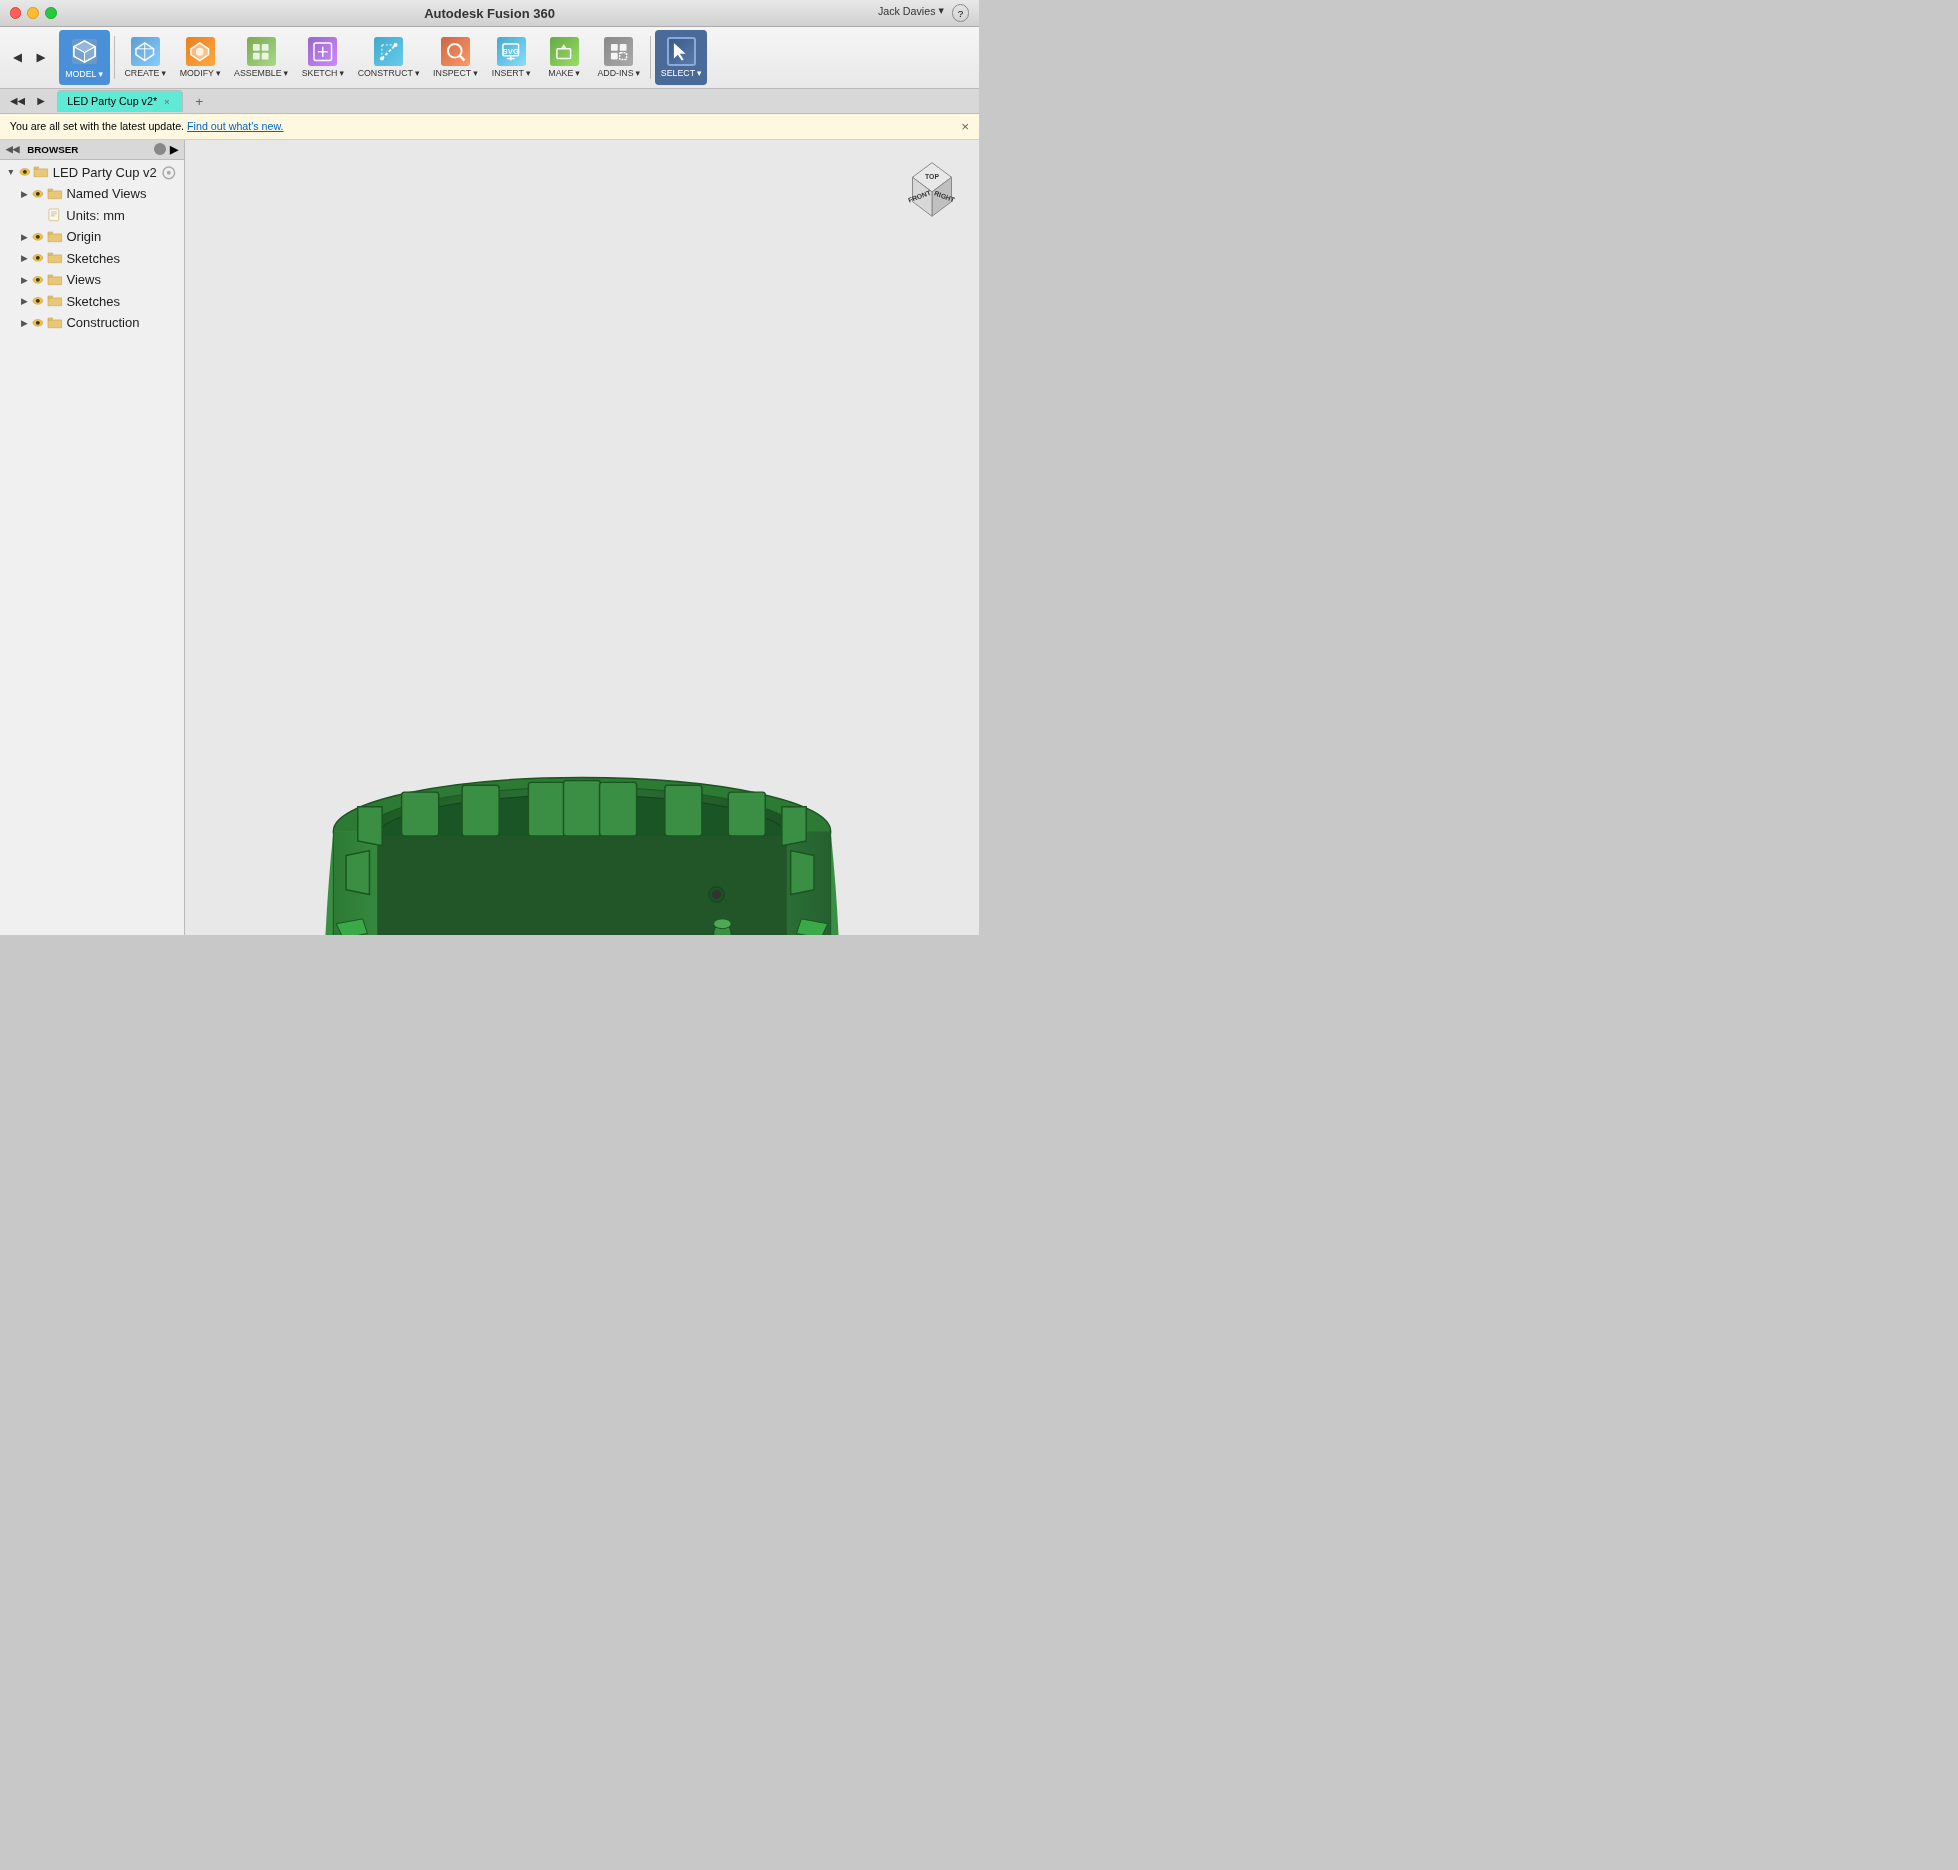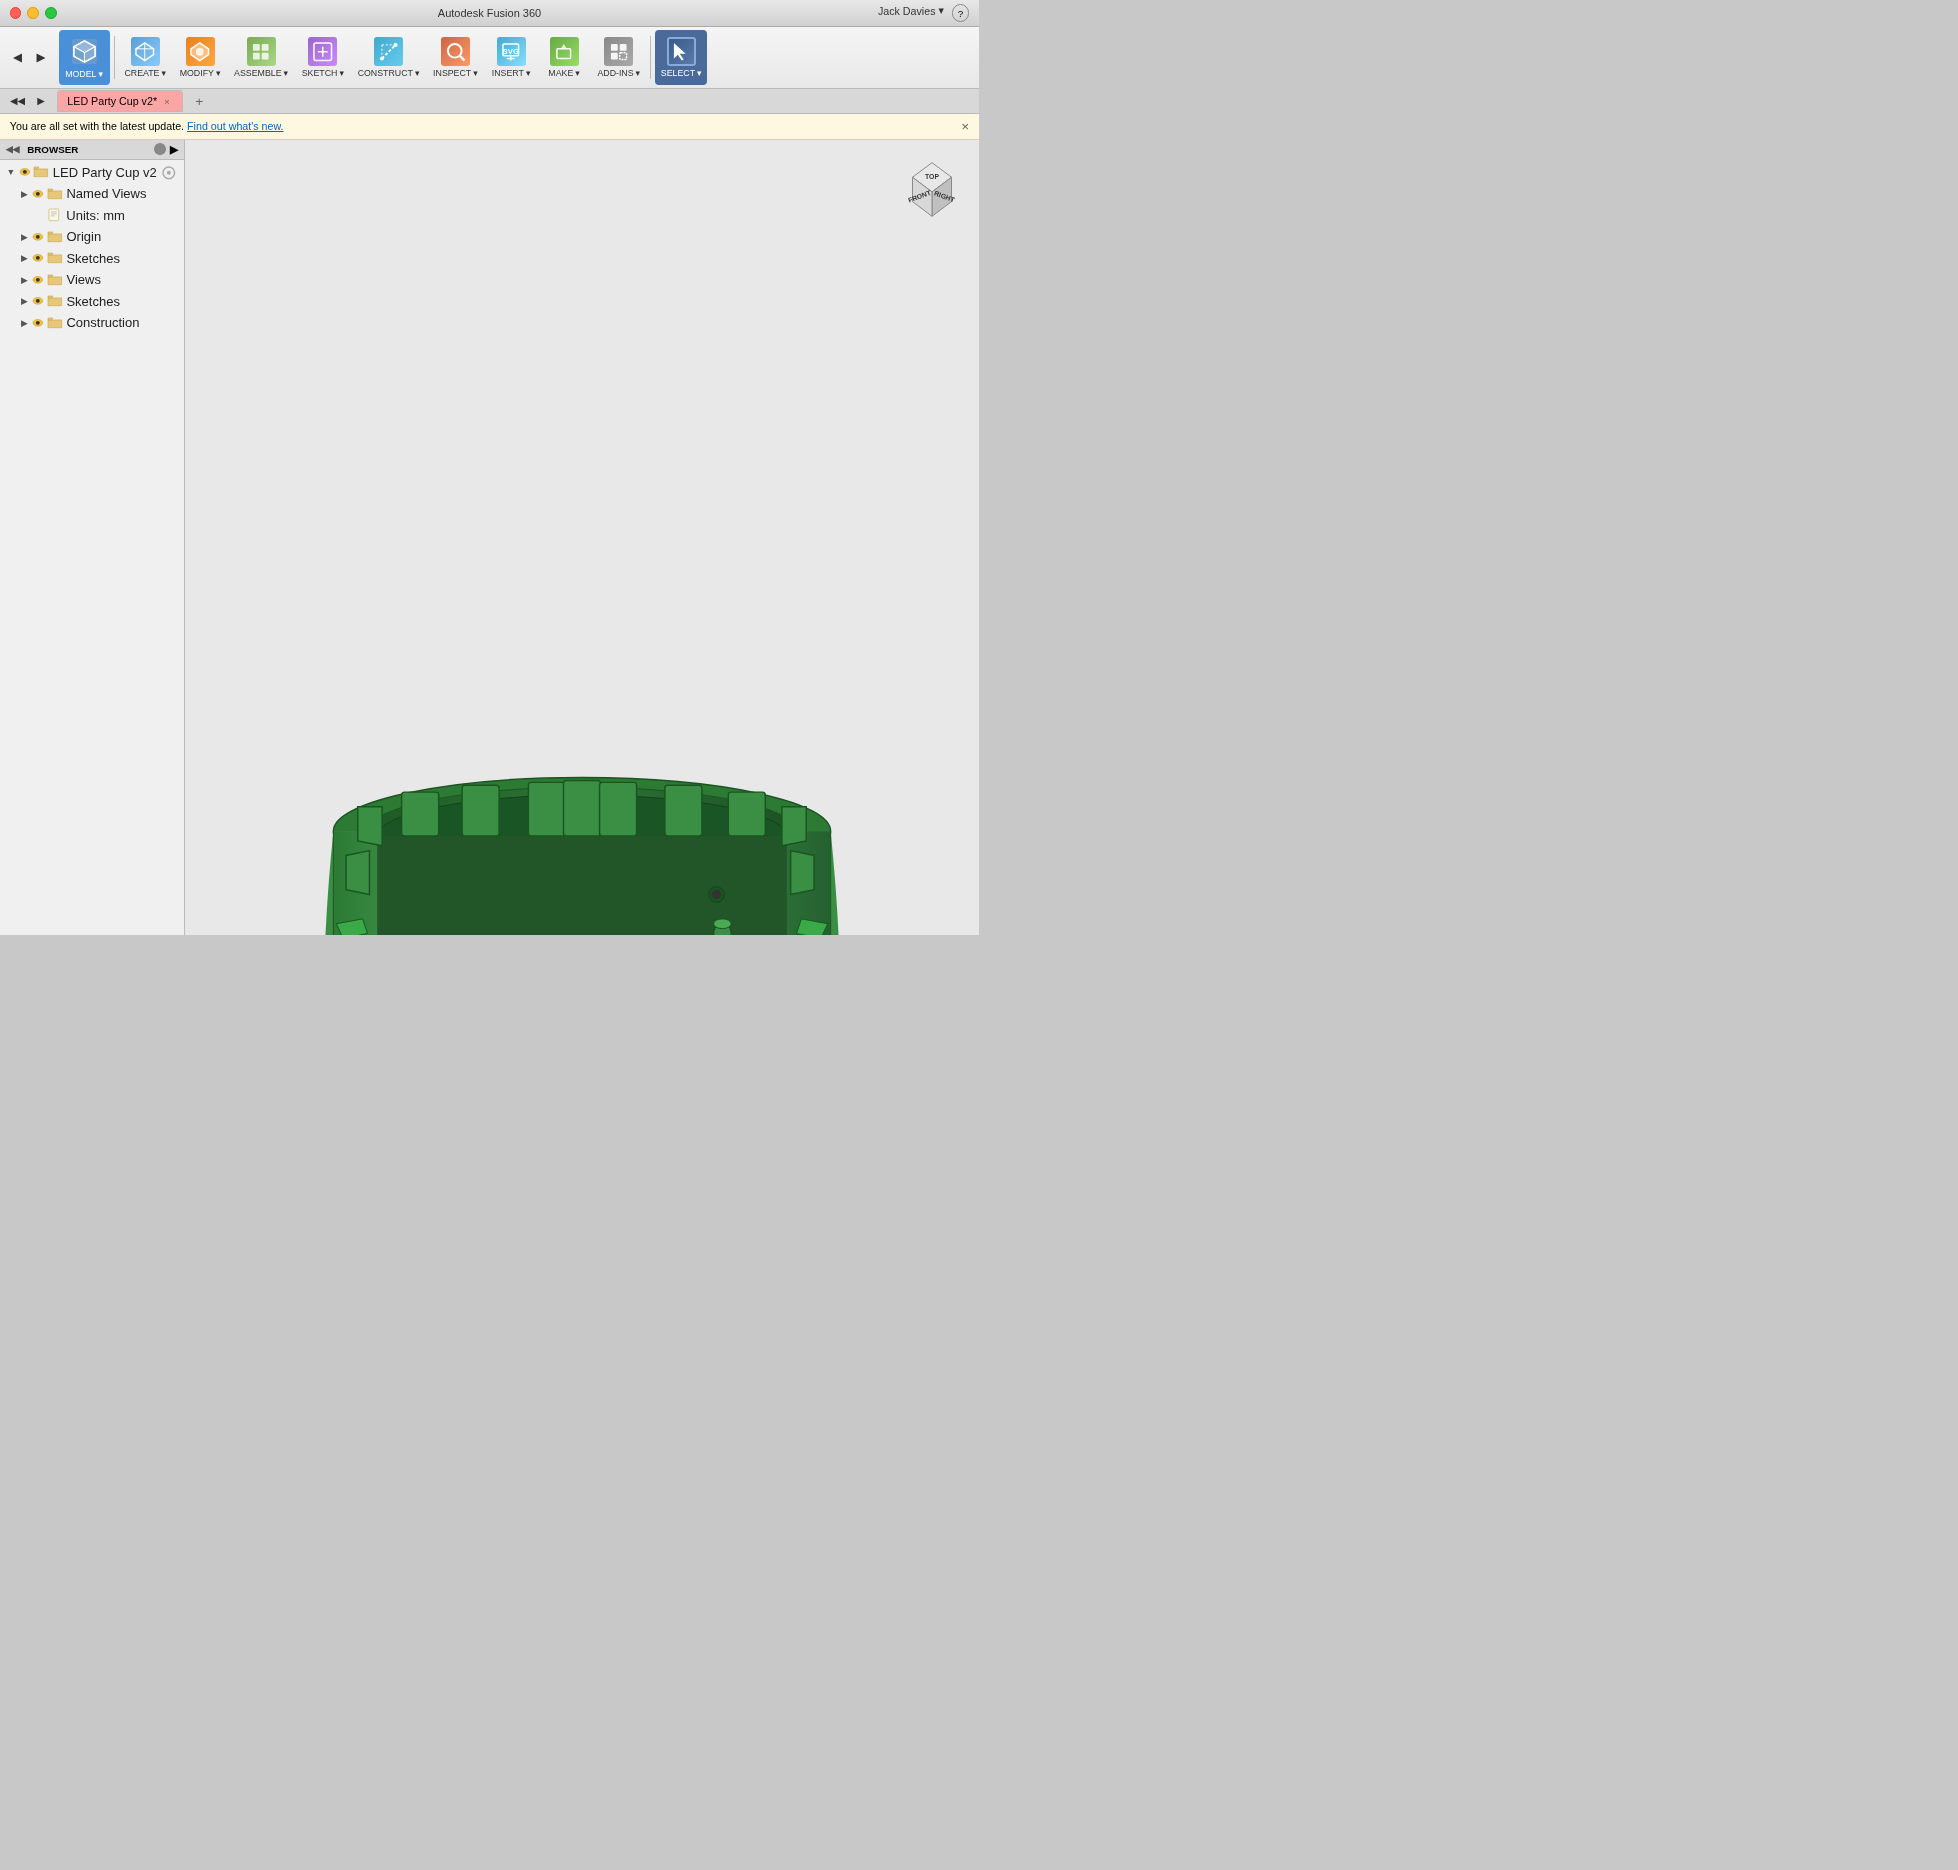--- a/index.html
+++ b/index.html
@@ -5,37 +5,37 @@
     * { box-sizing: border-box; margin: 0; padding: 0; }
     body { font-family: -apple-system, BlinkMacSystemFont, 'Helvetica Neue', Arial, sans-serif; background: #c8c8c8; width: 979px; height: 935px; overflow: hidden; font-size: 10.7px; }
     
     
     #titlebar { background: linear-gradient(to bottom, #e8e8e8, #d0d0d0); height: 27px; display: flex; align-items: center; justify-content: center; border-bottom: 1px solid #aaa; position: relative; }
     #titlebar .traffic-lights { position: absolute; left: 9.8px; display: flex; gap: 5.9px; align-items: center; }
     .tl { width: 11.7px; height: 11.7px; border-radius: 50%; }
     .tl-close { background: #ff5f57; border: 1px solid #e0443e; }
     .tl-min { background: #febc2e; border: 1px solid #d4a017; }
     .tl-max { background: #28c840; border: 1px solid #1aab29; }
-    #titlebar .title { font-size: 11px; color: #333; font-weight: 400; }
+    #titlebar .title { font-size: 13px; color: #333; font-weight: 700; }
     #titlebar .user-area { position: absolute; right: 9.8px; display: flex; align-items: flex-start; gap: 7.8px; }
     .user-btn { background: none; border: none; cursor: pointer; font-size: 10.7px; color: #333; display: flex; align-items: center; gap: 2.9px; }
     .help-btn { width: 17.6px; height: 17.6px; border-radius: 50%; border: 1px solid #888; background: none; cursor: pointer; font-size: 9.8px; display: flex; align-items: center; justify-content: center; }
 
     
     #toolbar { background: linear-gradient(to bottom, #f5f5f5, #e8e8e8); border-bottom: 1px solid #bbb; display: flex; align-items: center; height: 62px; padding: 0 5.9px; gap: 2px; }
     .tool-btn { display: flex; flex-direction: column; align-items: center; justify-content: center; padding: 3.9px 5.9px; border: none; background: none; cursor: pointer; border-radius: 3.9px; min-width: 51px; height: 55px; gap: 2px; }
     .tool-btn.active { background: #4a90d9; }
     .tool-btn .icon { width: 31px; height: 31px; display: flex; align-items: center; justify-content: center; }
     .tool-btn .label { font-size: 8.8px; color: #333; white-space: nowrap; display: flex; align-items: center; gap: 2px; }
     .tool-btn.active .label { color: white; }
     .tool-sep { width: 1px; height: 43px; background: #bbb; margin: 0 2px; }
 
     
     #tabbar { background: #d8d8d8; height: 25px; display: flex; align-items: center; border-bottom: 1px solid #bbb; padding-left: 5.9px; }
-    .tab { display: flex; align-items: center; gap: 3.9px; padding: 0 9.8px; height: 21.5px; background: #fca5a5; border: 1px solid #bbb; border-radius: 3.9px 3.9px 0 0; margin-right: 8px; font-size: 10.7px; cursor: pointer; }
+    .tab { display: flex; align-items: center; gap: 3.9px; padding: 0 9.8px; height: 21.5px; background: #5eead4; border: 1px solid #bbb; border-radius: 3.9px 3.9px 0 0; margin-right: 8px; font-size: 10.7px; cursor: pointer; }
     .tab-close { width: 11.7px; height: 11.7px; border-radius: 50%; background: none; border: none; cursor: pointer; display: flex; align-items: center; justify-content: center; color: #666; font-size: 9.8px; }
     .tab-add { background: none; border: none; cursor: pointer; font-size: 13.7px; color: #666; margin-left: 3.9px; }
 
     
     #update-banner { background: #fff8e1; border-bottom: 1px solid #e0d0a0; padding: 4.9px 9.8px; display: flex; align-items: center; justify-content: space-between; font-size: 10.7px; }
     #update-banner .find-out { color: #0066cc; text-decoration: underline; cursor: pointer; }
     #update-banner .close-btn { background: none; border: none; cursor: pointer; font-size: 13.7px; color: #666; }
 
     
     #main { display: flex; height: calc(935px - 27px - 62px - 25px - 27px - 27px - 37px); }

